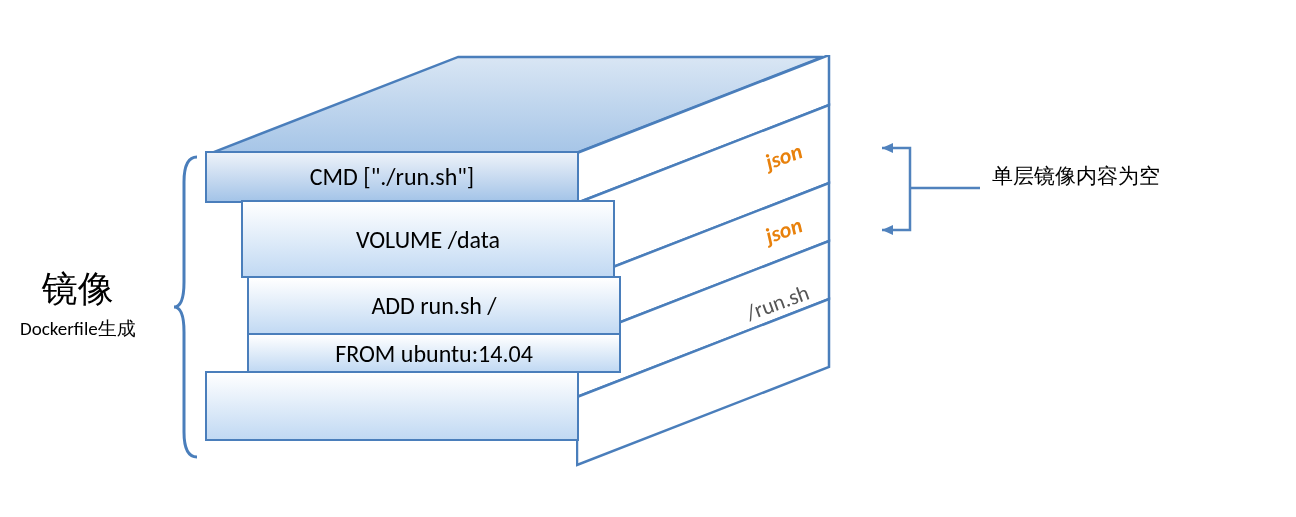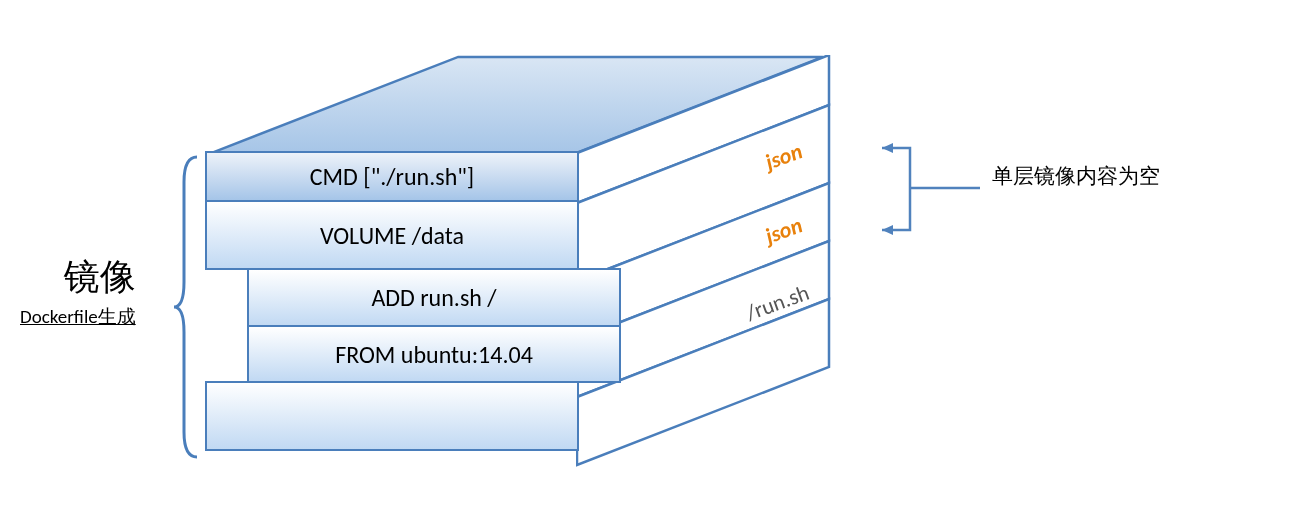--- a/index.html
+++ b/index.html
@@ -19,33 +19,32 @@
       left: 0;
       top: 0;
       width: 1296px;
       height: 517px;
     }
     
     
     .left-label {
       position: absolute;
       left: 20px;
-      top: 253px;
-      text-align: right;
+      top: 265px;
+      text-align: center;
     }
     .left-label .title {
       font-size: 36px;
       color: #000;
       font-weight: normal;
     }
     .left-label .subtitle {
       font-size: 19px;
       color: #000;
       margin-top: 2px;
-      text-decoration: underline;
     }
     
     
     .left-brace {
       position: absolute;
       left: 172px;
       top: 152px;
       width: 30px;
       height: 310px;
     }
@@ -82,21 +81,22 @@
       align-items: center;
       justify-content: center;
       font-size: 24px;
       color: #000;
       margin-top: -2.5px;
     }
     .layer.layer-top {
       background: linear-gradient(to bottom, #edf2f9 0%, #a4c4e8 100%);
     }
     .layer.layer-big {
-      height: 70px;
+      height: 78px;
+      margin-left: 36px;
     }
     .layer.layer-med {
       height: 60px;
       margin-left: 42px;
     }
     .layer.layer-last {
       height: 70px;
     }
     .side-label {
       position: absolute;
@@ -175,21 +175,21 @@
     <div class="layers">
       <div class="layer layer-top">
         <span>CMD ["./run.sh"]</span>
       </div>
       <div class="layer layer-big">
         <span>VOLUME /data</span>
       </div>
       <div class="layer layer-med">
         <span>ADD run.sh /</span>
       </div>
-      <div class="layer layer-med" style="height:58px;">
+      <div class="layer layer-med" style="height:40px;">
         <span>FROM ubuntu:14.04</span>
       </div>
       <div class="layer layer-last"></div>
     </div>
 
   </div>
 
   <svg style="position:absolute; left:860px; top:130px; width:130px; height:130px;">
 
     <path d="M 22 18 L 50 18 L 50 100 L 22 100 M 50 58 L 120 58" stroke="#5082bd" stroke-width="2.5" fill="none"></path>

